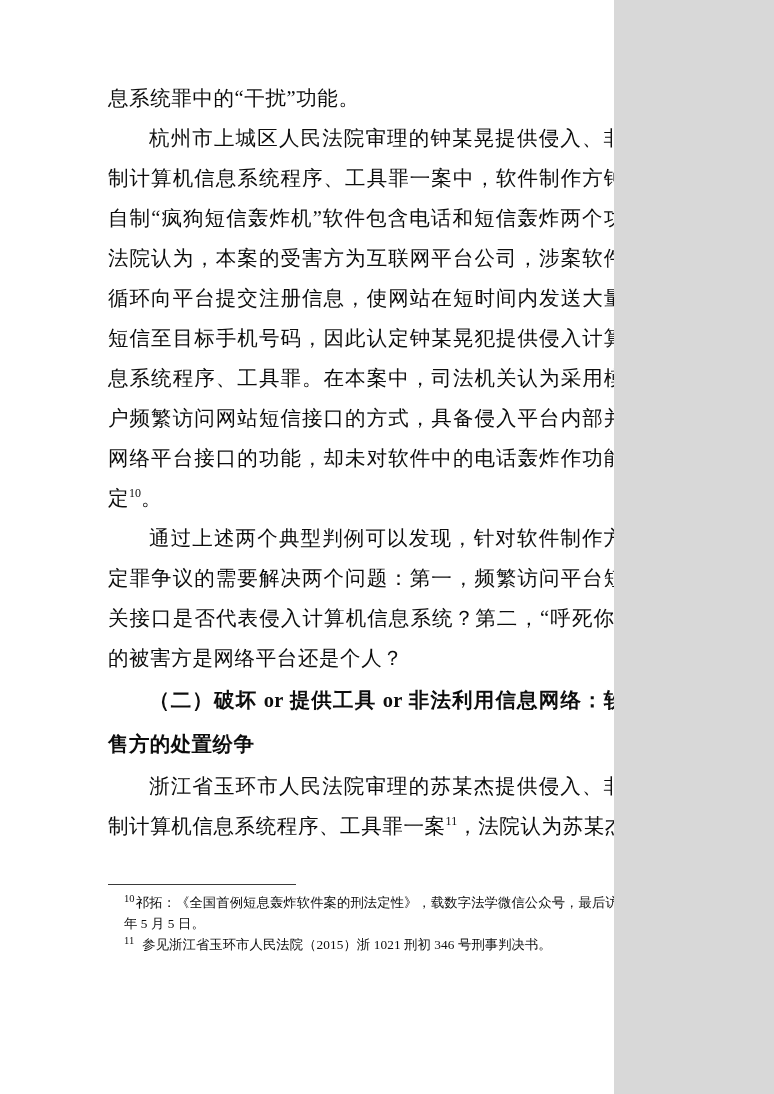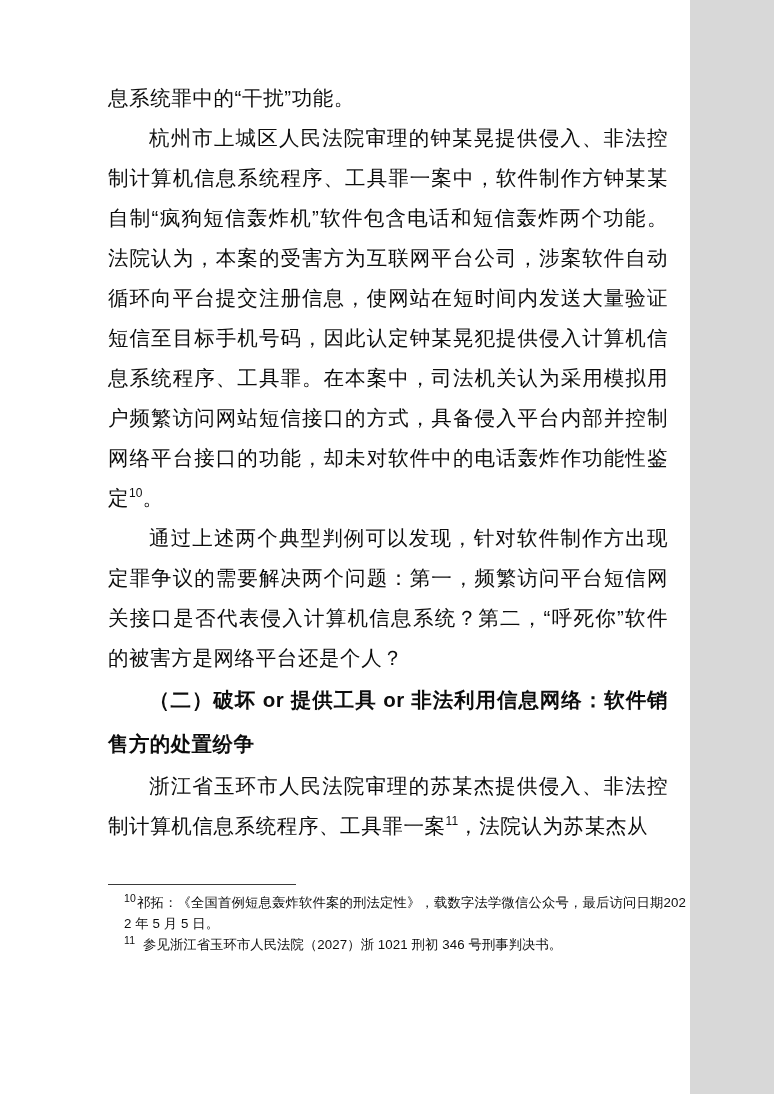--- a/index.html
+++ b/index.html
@@ -2,26 +2,26 @@
 <html><head>
 <meta charset="utf-8">
 <style>
   html, body {
     margin: 0;
     padding: 0;
     background: #d8d8d8;
   }
   .page {
     position: relative;
-    width: 690px;
+    width: 614px;
     height: 1094px;
     background: #ffffff;
     box-sizing: border-box;
     overflow: hidden;
-    font-family: Liberation Sans, sans-serif;
+    font-family: Liberation Serif, serif;
     color: #0d0d0d;
   }
   .page-inner {
     position: absolute;
     left: 108px;
     top: 78px;
     width: 560px;
   }
   .body-p {
     font-size: 20.5px;
@@ -109,16 +109,16 @@
     <p class="heading-p">（二）破坏 or 提供工具 or 非法利用信息网络：软件销售方的处置纷争</p>
 
     <p class="body-p indent2"><span>浙江省玉环市人民法院审理的苏某杰提供侵入、非法控制计算机信息系统程序、工具罪一案</span><sup class="fn">11</sup><span>，法院认为苏某杰从</span></p>
   </div>
 
   <div class="footnote-sep"></div>
 
   <div class="footnotes">
     <p class="fn-item"><span class="fn-num">10</span><span>祁拓：《全国首例短息轰炸软件案的刑法定性》，载数字法学微信公众号，最后访问日期2022 年 5 月 5 日。</span></p>
 
-    <p class="fn-item gap1"><span class="fn-num">11</span><span class="fn-space"></span><span>参见浙江省玉环市人民法院（2027）浙 1021 刑初 346 号刑事判决书。</span></p>
+    <p class="fn-item gap1"><span class="fn-num">11</span><span class="fn-space"></span><span>参见浙江省玉环市人民法院（2015）浙 1021 刑初 346 号刑事判决书。</span></p>
 
   </div>
 </div>
 
 </body></html>

